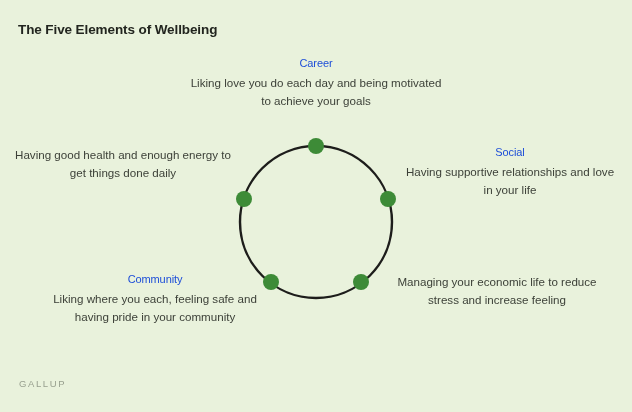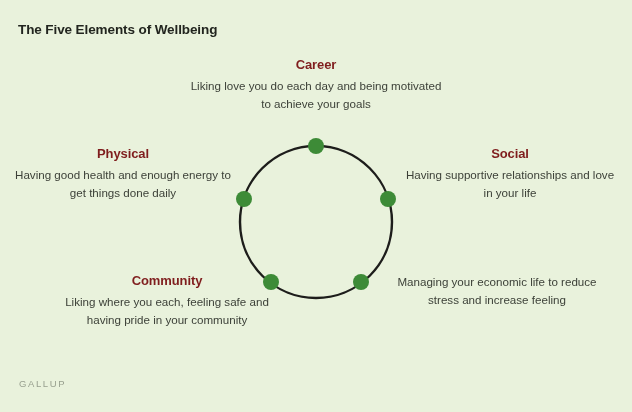--- a/index.html
+++ b/index.html
@@ -33,40 +33,40 @@
     color: #22251f;
     white-space: nowrap;
   }
 
   
   .element {
     position: absolute;
     text-align: center;
   }
   .element-heading {
-    font-size: 13px;
-    font-weight: bold;
-    color: #7f1d1d;
+    font-size: 11px;
+    font-weight: normal;
+    color: #1d4ed8;
     margin: 0 0 5px 0;
     letter-spacing: -0.1px;
     white-space: nowrap;
   }
   .element-desc {
     font-size: 11.6px;
     line-height: 17.5px;
     color: #3c4038;
     margin: 0;
     font-weight: normal;
   }
 
   
   #element-career   { left: 186px; top: 57px;  width: 260px; }
   #element-physical { left: 12px;  top: 146px; width: 222px; }
   #element-social   { left: 400px; top: 146px; width: 220px; }
-  #element-community{ left: 52px;  top: 273px; width: 230px; }
+  #element-community{ left: 40px;  top: 273px; width: 230px; }
   #element-financial{ left: 382px; top: 273px; width: 230px; }
 
   
   #circle-diagram {
     position: absolute;
     left: 228px;
     top: 134px;
     width: 176px;
     height: 176px;
   }
@@ -94,21 +94,20 @@
 <div id="canvas">
 
   <div id="chart-title">The Five Elements of Wellbeing</div>
 
   <div class="element" id="element-career">
     <div class="element-heading">Career</div>
     <div class="element-desc">Liking love you do each day and being motivated to achieve your goals</div>
   </div>
 
   <div class="element" id="element-physical">
-    <div class="element-heading">Physical</div>
     <div class="element-desc">Having good health and enough energy to get things done daily</div>
   </div>
 
   <div class="element" id="element-social">
     <div class="element-heading">Social</div>
     <div class="element-desc">Having supportive relationships and love in your life</div>
   </div>
 
   <div class="element" id="element-community">
     <div class="element-heading">Community</div>

